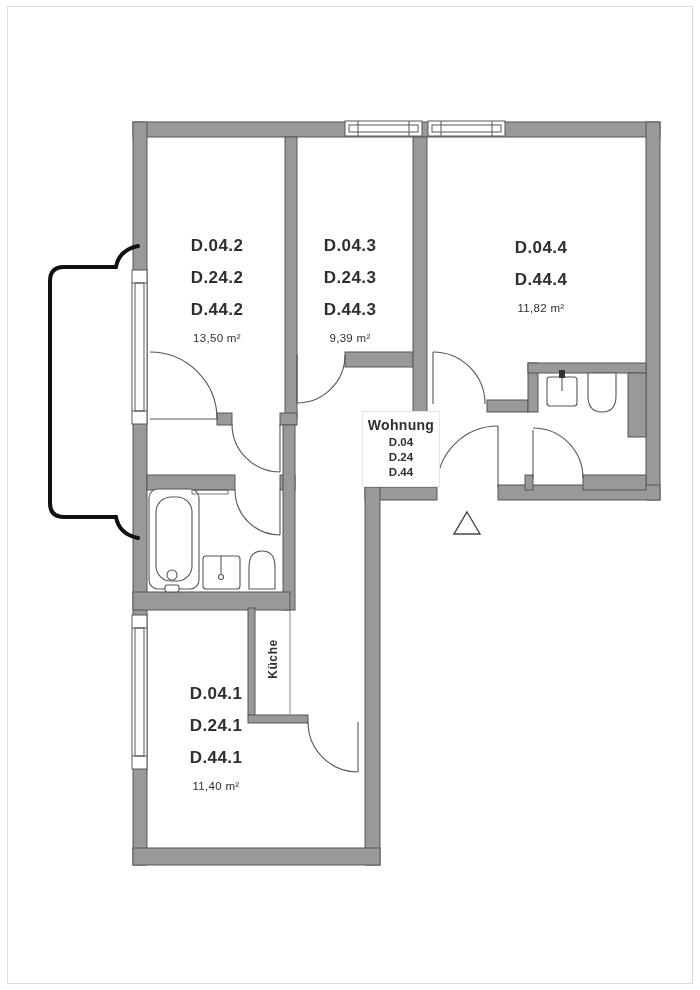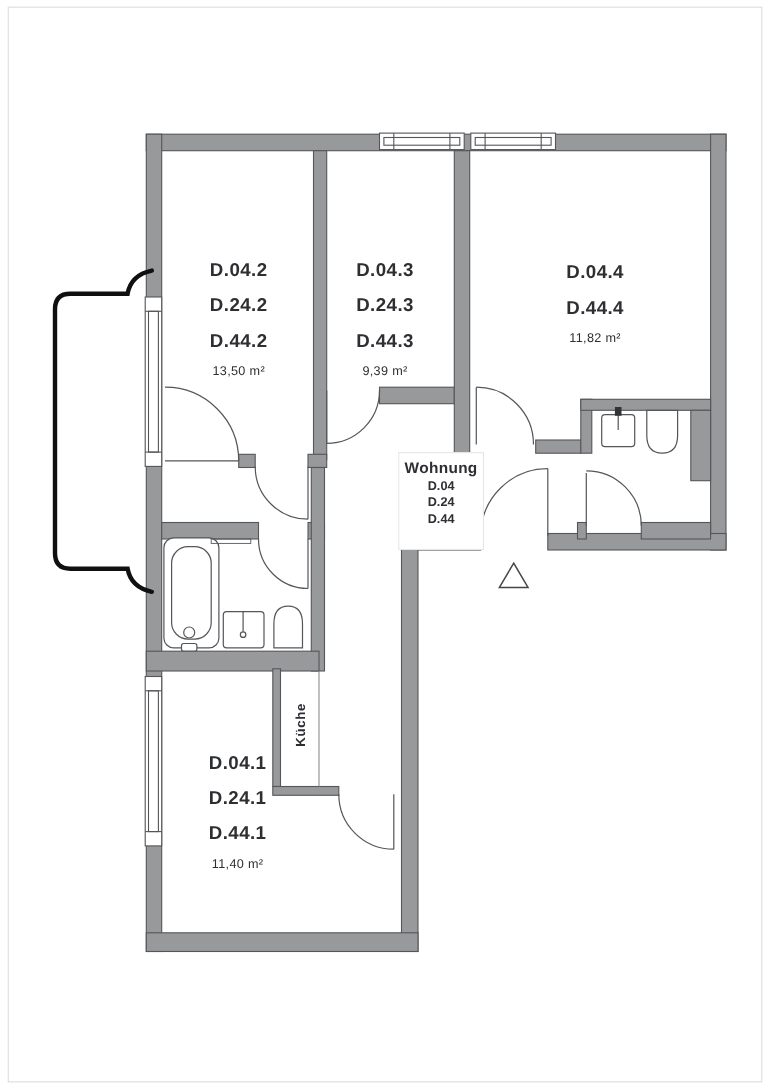--- a/index.html
+++ b/index.html
@@ -5,21 +5,21 @@
   html,body{margin:0;padding:0;background:#fff;}
   .canvas{position:relative;width:700px;height:990px;background:#ffffff;overflow:hidden;
           font-family:"Liberation Sans",sans-serif;}
   .page-frame{position:absolute;left:7px;top:6px;right:7px;bottom:6px;
               border:1px solid #dcdcdc;pointer-events:none;}
   .drawing{position:absolute;left:0;top:0;}
   .room-label{position:absolute;text-align:center;color:#2e2f33;}
   .room-label .code{font-size:17px;font-weight:bold;line-height:32px;letter-spacing:.4px;}
   .room-label .area{font-size:11.5px;font-weight:400;margin-top:6px;letter-spacing:.3px;}
   .wohnung-box{position:absolute;left:362px;top:411px;width:76px;background:#fff;
-               border:1px solid #e6e6e6;text-align:center;padding:3px 0 19px;color:#2e2f33;}
+               border:1px solid #e6e6e6;text-align:center;padding:3px 0 6px;color:#2e2f33;}
   .wohnung-box .wb-title{font-size:14px;font-weight:bold;letter-spacing:.3px;line-height:20px;}
   .wohnung-box .wb-unit{font-size:11.5px;font-weight:700;line-height:15px;}
   .kueche-label{position:absolute;left:273px;top:659px;transform:translate(-50%,-50%) rotate(-90deg);
                 font-size:12px;font-weight:600;color:#2e2f33;letter-spacing:.6px;white-space:nowrap;}
 </style>
 </head>
 <body>
 
 <div class="canvas">
   <div class="page-frame"></div>

